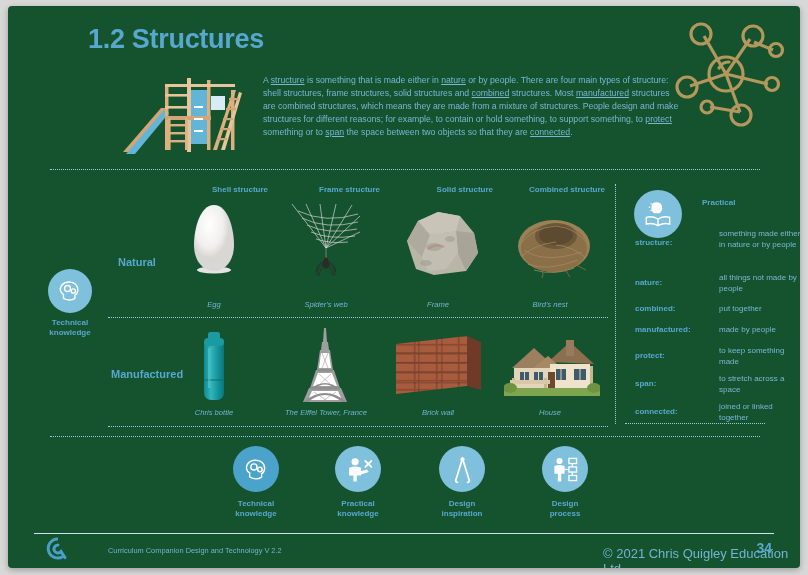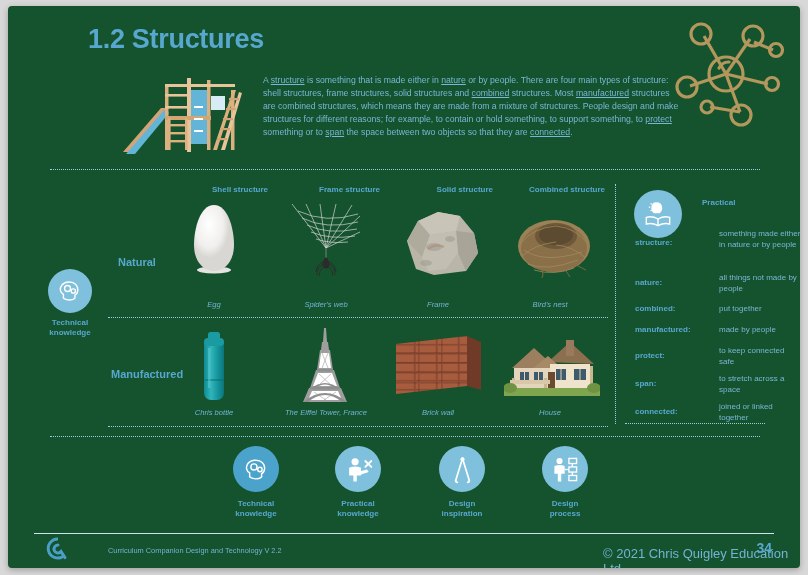--- a/index.html
+++ b/index.html
@@ -429,21 +429,21 @@
   <div class="voc-row" style="left:627px; top:298px">
     <div class="voc-term">combined:</div>
     <div class="voc-def">put together</div>
   </div>
   <div class="voc-row" style="left:627px; top:319px">
     <div class="voc-term">manufactured:</div>
     <div class="voc-def">made by people</div>
   </div>
   <div class="voc-row" style="left:627px; top:345px">
     <div class="voc-term">protect:</div>
-    <div class="voc-def" style="top:-5px">to keep connected safe</div>
+    <div class="voc-def" style="top:-5px">to keep something made</div>
   </div>
   <div class="voc-row" style="left:627px; top:373px">
     <div class="voc-term">span:</div>
     <div class="voc-def" style="top:-5px">to stretch across a space</div>
   </div>
   <div class="voc-row" style="left:627px; top:401px">
     <div class="voc-term">connected:</div>
     <div class="voc-def" style="top:-5px">joined or linked together</div>
   </div>
 

